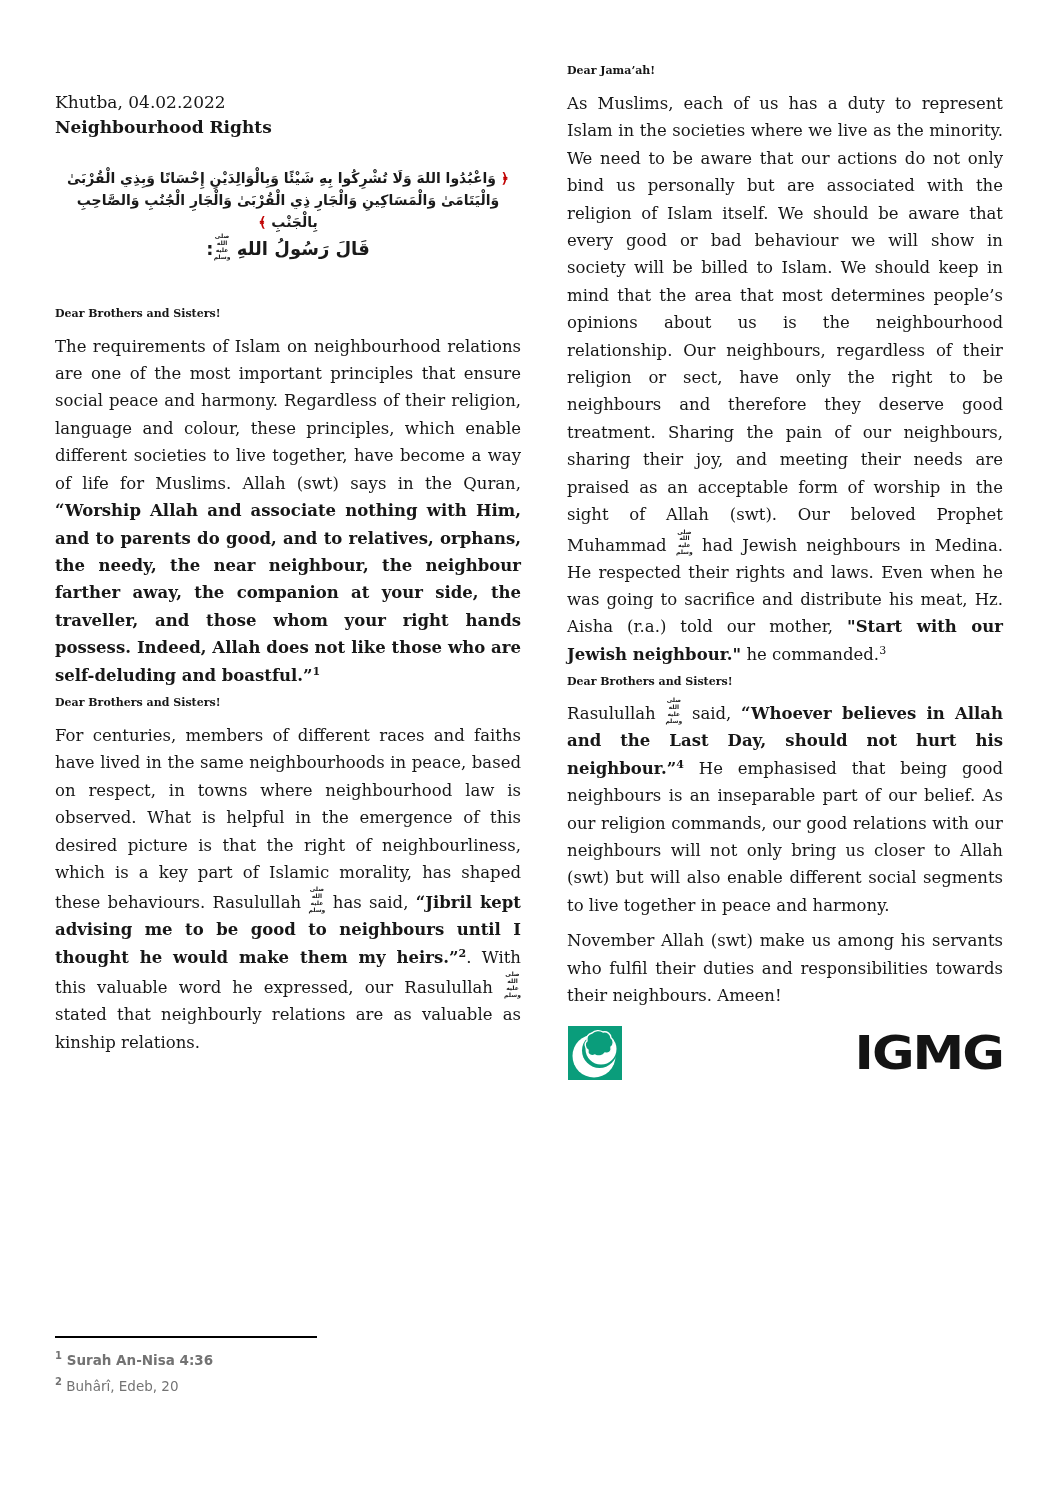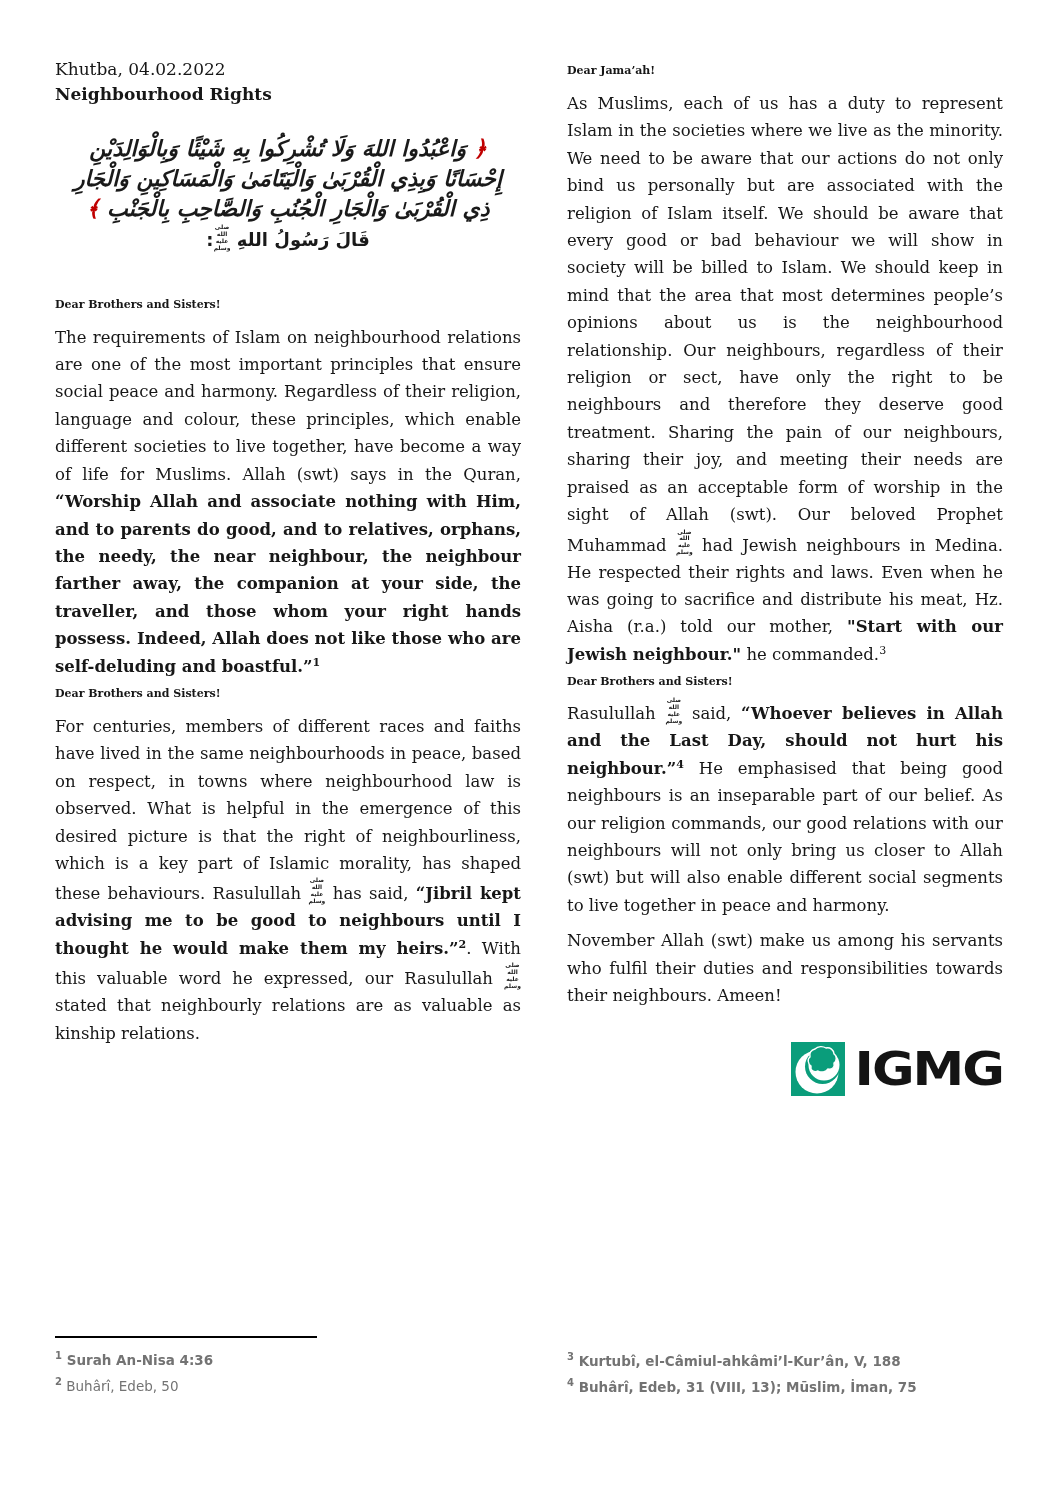--- a/index.html
+++ b/index.html
@@ -4,45 +4,45 @@
 <style>
   html,body { margin:0; padding:0; background:#ffffff; }
   .page {
     position:relative; width:1058px; height:1497px; background:#ffffff;
     color:#171717; font-family:"DejaVu Serif", serif; overflow:hidden;
   }
   .content { position:absolute; top:57px; left:55px; width:948px; display:flex; gap:46px; }
   .col-left  { width:466px; }
   .col-right { width:436px; }
 
-  .doc-header { font-size:17px; line-height:25px; margin-bottom:27px; }
+  .doc-header { font-size:17px; line-height:25px; margin-bottom:27px;margin-top:33px; }
   .doc-title  { font-weight:bold; }
 
   .arabic-block { text-align:center; margin-bottom:36px; font-family:"DejaVu Sans", sans-serif; }
   .arabic { margin:0; font-weight:bold; color:#1a1a1a; }
-  .arabic.verse    { font-size:22px; line-height:30px; padding:0 6px;font-style:italic; }
+  .arabic.verse    { font-size:14px; line-height:22px; padding:0 6px; }
   .arabic.narrator { font-size:18px;   line-height:30px; }
   .arabic.hadith   { font-size:15.5px; line-height:32px; white-space:nowrap; }
   .red { color:#c00000; }
 
   h2.heading { font-size:11px; line-height:27px; font-weight:bold; margin:0 0 6px 0; }
   .section-gap { margin-top:40px; }
   p.body { font-size:16.5px; line-height:27.4px; text-align:justify; margin:0; }
   p.body.pb { margin-bottom:8px; }
   p.body b { font-weight:bold; }
   sup.fnref { font-size:11px; line-height:0; }
   sup.fnref.b { font-weight:bold; }
 
   .saw {
     display:inline-block; width:17px; font-size:6px; line-height:1.15;
     font-family:"DejaVu Sans", sans-serif; font-weight:bold; text-align:center;
     vertical-align:-4px; direction:rtl; color:#1a1a1a;
   }
 
-  .logo-row { display:flex; justify-content:flex-end; align-items:center; gap:9px; margin-top:30px; }
+  .logo-row { display:flex; justify-content:space-between; align-items:center; gap:9px; margin-top:14px; }
   .logo-text {
     font-family:"DejaVu Sans", sans-serif; font-weight:bold; font-size:52px;
     letter-spacing:-2px; color:#141414; transform:scaleY(0.88); transform-origin:center;
   }
 
   .footnotes { position:absolute; font-family:"DejaVu Sans", sans-serif; font-size:13.5px; line-height:22px; color:#737373; }
   .fn-left  { left:55px;  top:1336px; width:466px; }
   .fn-right { left:567px; top:1346px; width:440px; }
   .fn-rule  { width:262px; border-top:2.5px solid #000; margin-bottom:7px; }
   .fn sup { font-size:10px; font-weight:bold; }
@@ -89,19 +89,15 @@
           <path d="M25 8 C28 5,33 5,36 7 C40 6,44 9,44 13 C47 15,47 20,44 22 C45 26,42 29,38 28 C36 31,31 32,28 30 C24 32,20 29,21 25 C18 23,17 18,20 16 C19 12,21 9,25 8 Z" fill="#0a9d7b" stroke="#ffffff" stroke-width="1.4"></path>
         </svg>
         <span class="logo-text">IGMG</span>
       </div>
     </div>
   </div>
 
   <div class="footnotes fn-left">
     <div class="fn-rule"></div>
     <div class="fn bold"><sup>1</sup> <span>Surah An-Nisa 4:36</span></div>
-    <div class="fn"><sup>2</sup> <span>Buhârî, Edeb, 50</span></div>
-  </div>
-  <div class="footnotes fn-right">
-    <div class="fn bold"><sup>3</sup> <span>Kurtubî, el-Câmiul-ahkâmi’l-Kur’ân, V, 188</span></div>
-    <div class="fn bold"><sup>4</sup> <span>Buhârî, Edeb, 31 (VIII, 13); Mūslim, İman, 75</span></div>
+    <div class="fn"><sup>2</sup> <span>Buhârî, Edeb, 20</span></div>
   </div>
 </div>
 
 </body></html>

